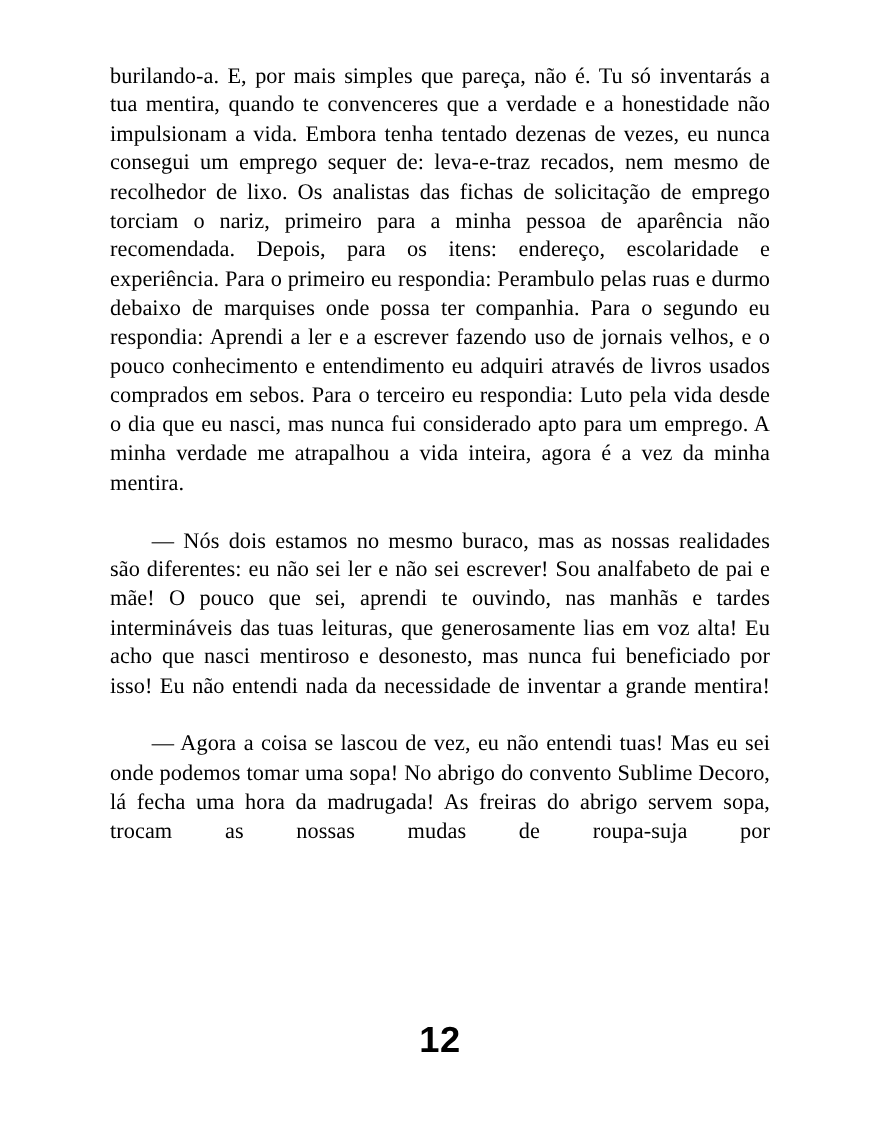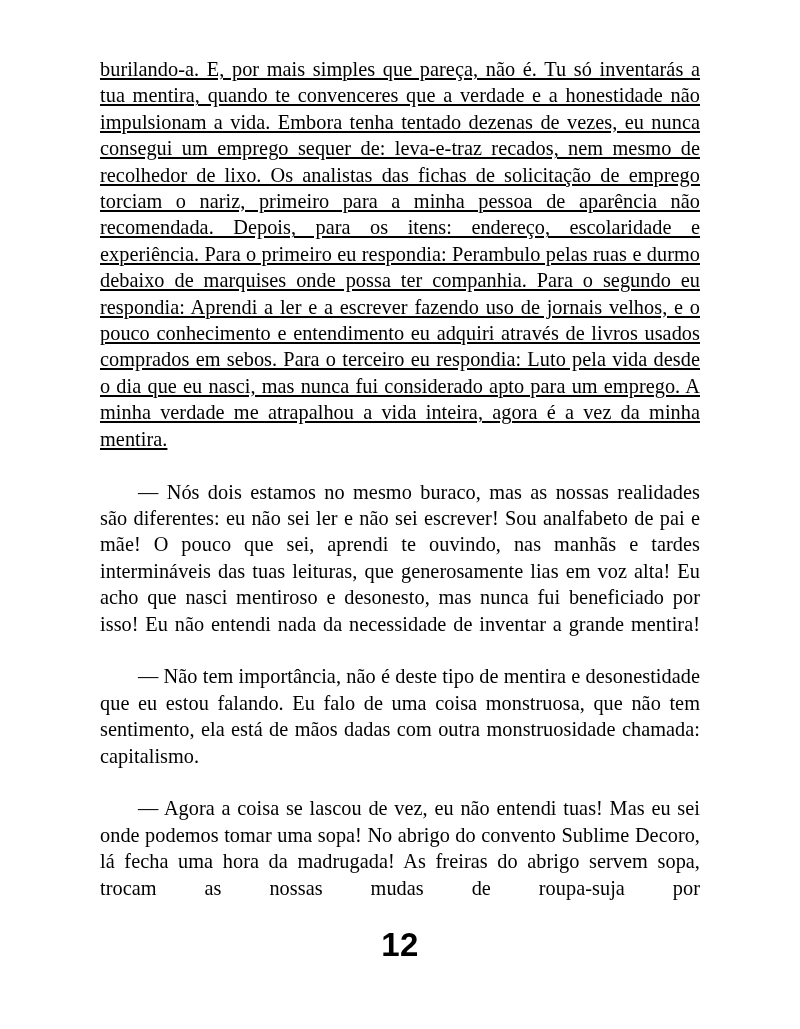--- a/index.html
+++ b/index.html
@@ -41,21 +41,20 @@
     text-justify: inter-word;
     -webkit-hyphens: none;
     hyphens: none;
     word-spacing: 0.1px;
     letter-spacing: 0.05px;
   }
 
   
   .para.continued {
     text-indent: 0;
-    text-decoration: underline;
   }
 
   
   .para.dialogue {
     text-indent: 38px;
   }
 
   
   .para:after {
     content: "";
@@ -81,21 +80,20 @@
 <body>
 
 <div class="page">
 
   <div class="text-block">
 
     <p class="para continued">burilando-a. E, por mais simples que pareça, não é. Tu só inventarás a tua mentira, quando te convenceres que a verdade e a honestidade não impulsionam a vida. Embora tenha tentado dezenas de vezes, eu nunca consegui um emprego sequer de: leva-e-traz recados, nem mesmo de recolhedor de lixo. Os analistas das fichas de solicitação de emprego torciam o nariz, primeiro para a minha pessoa de aparência não recomendada. Depois, para os itens: endereço, escolaridade e experiência. Para o primeiro eu respondia: Perambulo pelas ruas e durmo debaixo de marquises onde possa ter companhia. Para o segundo eu respondia: Aprendi a ler e a escrever fazendo uso de jornais velhos, e o pouco conhecimento e entendimento eu adquiri através de livros usados comprados em sebos. Para o terceiro eu respondia: Luto pela vida desde o dia que eu nasci, mas nunca fui considerado apto para um emprego. A minha verdade me atrapalhou a vida inteira, agora é a vez da minha mentira.</p>
 
     <p class="para dialogue">— Nós dois estamos no mesmo buraco, mas as nossas realidades são diferentes: eu não sei ler e não sei escrever! Sou analfabeto de pai e mãe! O pouco que sei, aprendi te ouvindo, nas manhãs e tardes intermináveis das tuas leituras, que generosamente lias em voz alta! Eu acho que nasci mentiroso e desonesto, mas nunca fui beneficiado por isso! Eu não entendi nada da necessidade de inventar a grande mentira!</p>
 
-    <p class="para dialogue">— Não tem importância, não é deste tipo de mentira e desonestidade que eu estou falando. Eu falo de uma coisa monstruosa, que não tem sentimento, ela está de mãos dadas com outra monstruosidade chamada: capitalismo.</p>
 
     <p class="para dialogue">— Agora a coisa se lascou de vez, eu não entendi tuas! Mas eu sei onde podemos tomar uma sopa! No abrigo do convento Sublime Decoro, lá fecha uma hora da madrugada! As freiras do abrigo servem sopa, trocam as nossas mudas de roupa-suja por</p>
 
   </div>
 
   <div class="page-number">12</div>
 
 </div>
 
 </body></html>

